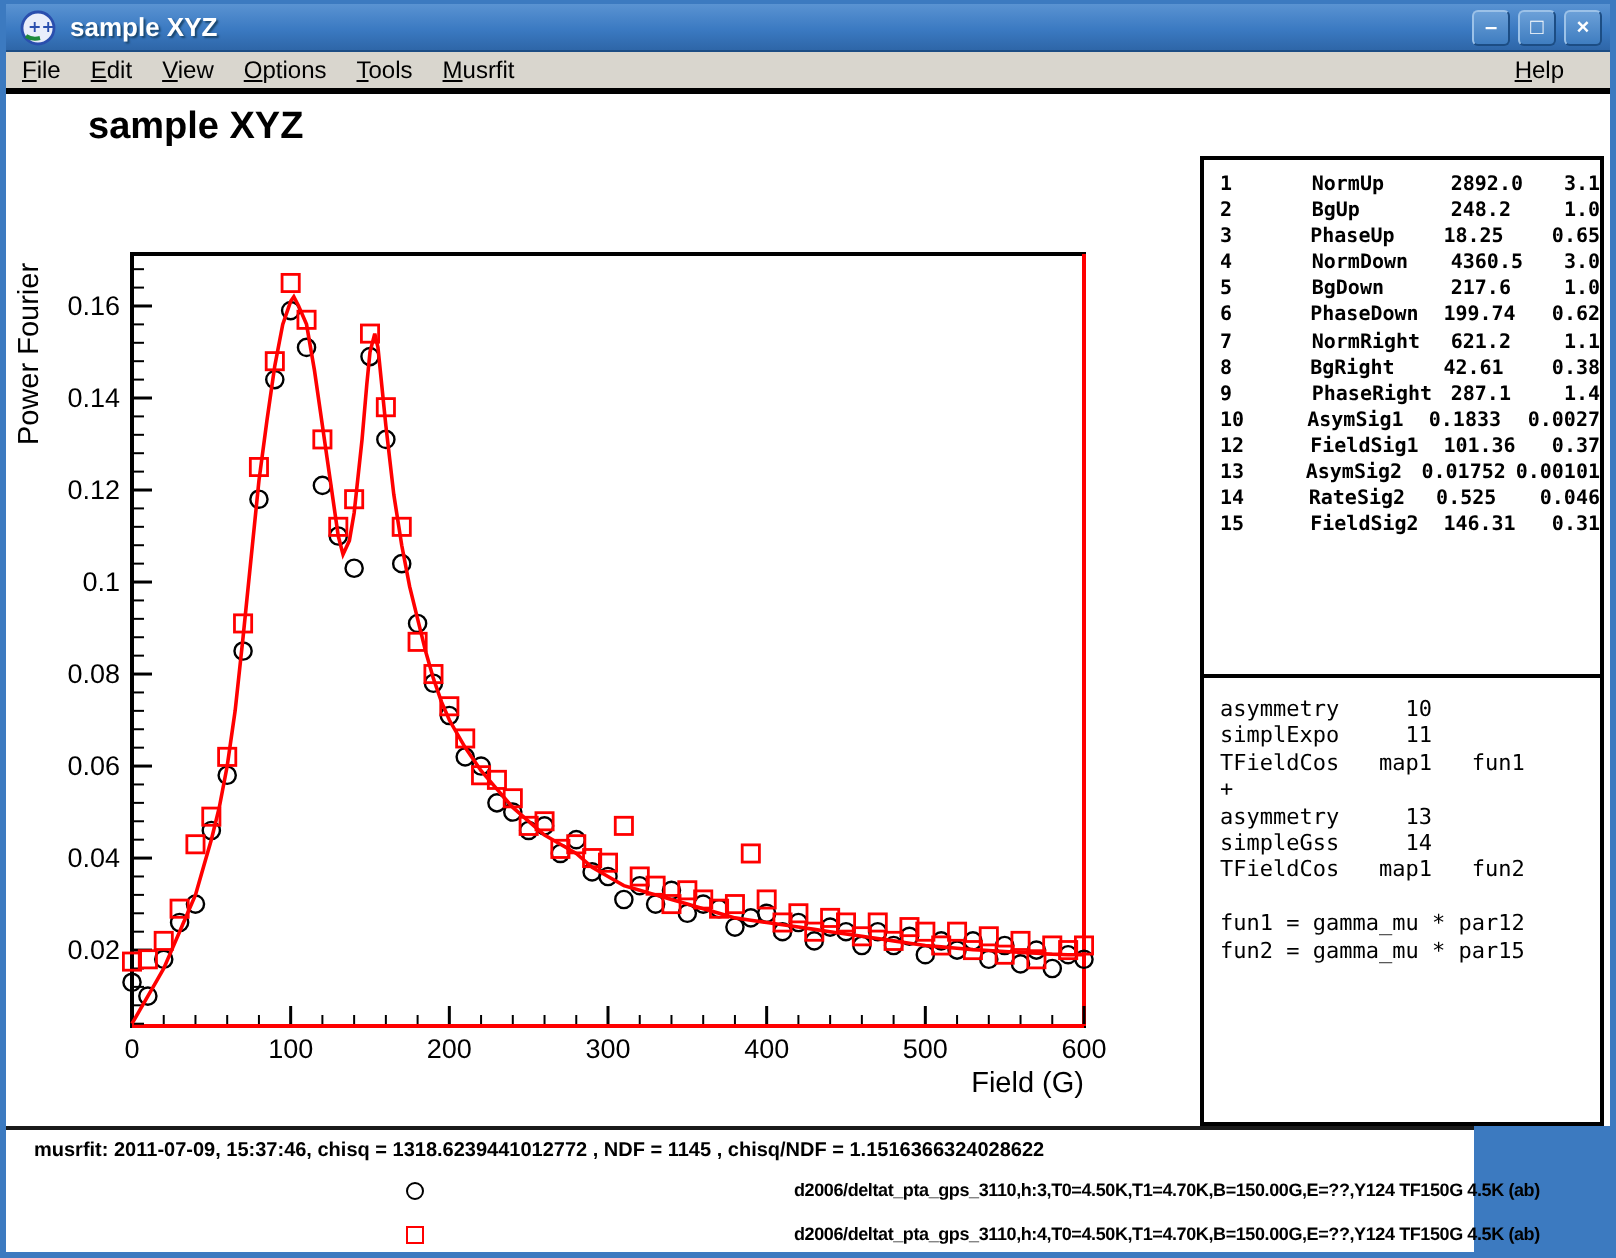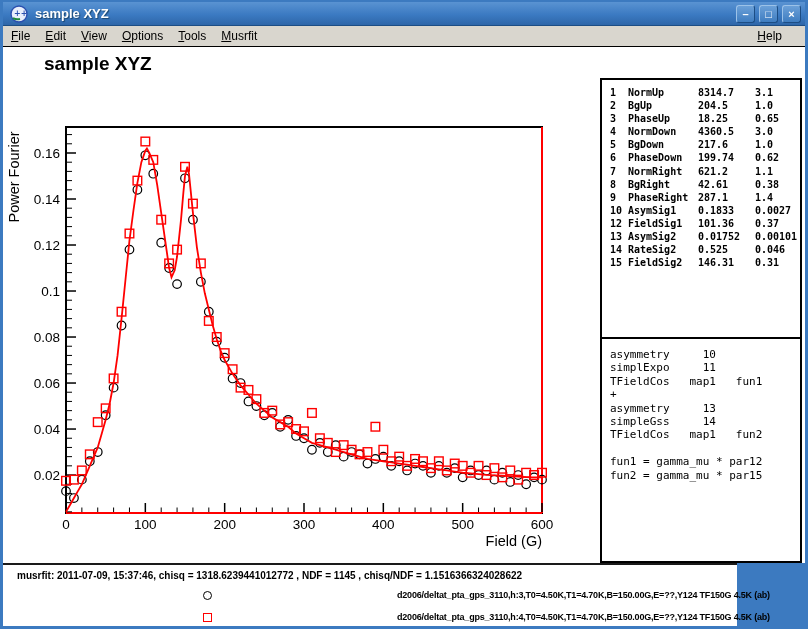--- a/index.html
+++ b/index.html
@@ -21,38 +21,38 @@
   .win-title{color:#fff;font-weight:bold;font-size:13px;text-shadow:1px 1px 1px #1a466e;flex:1 1 auto;}
   .win-btn{
     width:19px;height:18px;margin-left:4px;flex:0 0 auto;
     background:linear-gradient(to bottom,#6ba0d8,#3f7dc0);
     border:1px solid #1c4d84;border-top-color:#9cc2e8;border-left-color:#9cc2e8;
     border-radius:3px;color:#fff;font-weight:bold;font-size:11px;line-height:16px;
     text-align:center;cursor:pointer;padding:0;
   }
   
   .menubar{
-    height:21px;background:#d9d6ce;border-bottom:1px solid #000000;
+    height:21px;background:#d9d6ce;border-bottom:3px solid #000000;
     display:flex;align-items:center;padding:0 8px;font-size:12px;color:#000;
   }
   .menu-item{margin-right:15px;cursor:default;}
   .menu-item u{text-decoration:underline;}
   .menu-spacer{flex:1 1 auto;}
   
   .canvas{position:relative;width:802px;height:516px;background:#fff;}
   .plot-title{position:absolute;left:41px;top:6px;font-size:19px;font-weight:bold;color:#000;}
   .plot-svg{position:absolute;left:0;top:0;}
   .right-panel{
     position:absolute;left:597px;top:31px;width:202px;height:485px;
     border:2px solid #000;background:#fff;
   }
   .param-table{padding:6px 0 0 8px;font-family:"DejaVu Sans Mono",monospace;font-size:10px;font-weight:bold;color:#000;}
   .param-row{display:flex;line-height:13.1px;white-space:pre;}
   .param-row .pn{width:18px;}
-  .param-row .pname{width:70px;}
+  .param-row .pname{width:70px;margin-left:28px;}
   .param-row .pval{width:57px;}
   .panel-divider{position:absolute;left:0;right:0;top:257px;border-top:2px solid #000;}
   .theory-block{
     position:absolute;left:8px;top:268px;margin:0;
     font-family:"DejaVu Sans Mono",monospace;font-size:11px;font-weight:normal;
     line-height:13.4px;color:#000;white-space:pre;
   }
   
   .statusbar{position:relative;width:734px;height:63px;background:#fff;border-top:2px solid #1a1a1a;}
   .fit-info{position:absolute;left:14px;top:5px;font-size:10px;font-weight:bold;color:#000;white-space:nowrap;}
@@ -308,22 +308,22 @@
         <rect x="502.96666666666664" y="419.1433849821216" width="8.6" height="8.6" fill="none" stroke="#ff0000" stroke-width="1.4"></rect>
         <rect x="510.90000000000003" y="428.34481525625745" width="8.6" height="8.6" fill="none" stroke="#ff0000" stroke-width="1.4"></rect>
         <rect x="518.8333333333334" y="421.44374255065554" width="8.6" height="8.6" fill="none" stroke="#ff0000" stroke-width="1.4"></rect>
         <rect x="526.7666666666667" y="423.7441001191895" width="8.6" height="8.6" fill="none" stroke="#ff0000" stroke-width="1.4"></rect>
         <rect x="534.7" y="421.44374255065554" width="8.6" height="8.6" fill="none" stroke="#ff0000" stroke-width="1.4"></rect>
       </svg>
     <div class="plot-title">sample XYZ</div>
 
     <div class="right-panel">
       <div class="param-table" id="param-rows">
-          <div class="param-row"><span class="pn">1</span><span class="pname">NormUp</span><span class="pval">8314.7</span><span class="perr">3.1</span></div>
-          <div class="param-row"><span class="pn">2</span><span class="pname">BgUp</span><span class="pval">204.5</span><span class="perr">1.0</span></div>
+          <div class="param-row"><span class="pn">1</span><span class="pname">NormUp</span><span class="pval">2892.0</span><span class="perr">3.1</span></div>
+          <div class="param-row"><span class="pn">2</span><span class="pname">BgUp</span><span class="pval">248.2</span><span class="perr">1.0</span></div>
           <div class="param-row"><span class="pn">3</span><span class="pname">PhaseUp</span><span class="pval">18.25</span><span class="perr">0.65</span></div>
           <div class="param-row"><span class="pn">4</span><span class="pname">NormDown</span><span class="pval">4360.5</span><span class="perr">3.0</span></div>
           <div class="param-row"><span class="pn">5</span><span class="pname">BgDown</span><span class="pval">217.6</span><span class="perr">1.0</span></div>
           <div class="param-row"><span class="pn">6</span><span class="pname">PhaseDown</span><span class="pval">199.74</span><span class="perr">0.62</span></div>
           <div class="param-row"><span class="pn">7</span><span class="pname">NormRight</span><span class="pval">621.2</span><span class="perr">1.1</span></div>
           <div class="param-row"><span class="pn">8</span><span class="pname">BgRight</span><span class="pval">42.61</span><span class="perr">0.38</span></div>
           <div class="param-row"><span class="pn">9</span><span class="pname">PhaseRight</span><span class="pval">287.1</span><span class="perr">1.4</span></div>
           <div class="param-row"><span class="pn">10</span><span class="pname">AsymSig1</span><span class="pval">0.1833</span><span class="perr">0.0027</span></div>
           <div class="param-row"><span class="pn">12</span><span class="pname">FieldSig1</span><span class="pval">101.36</span><span class="perr">0.37</span></div>
           <div class="param-row"><span class="pn">13</span><span class="pname">AsymSig2</span><span class="pval">0.01752</span><span class="perr">0.00101</span></div>

